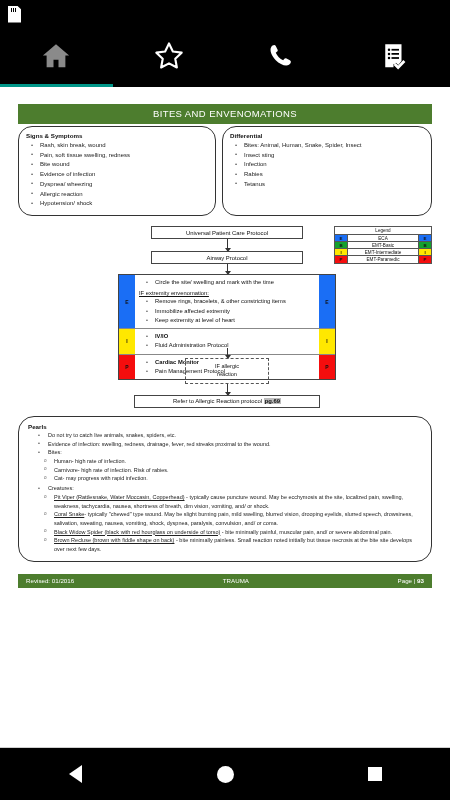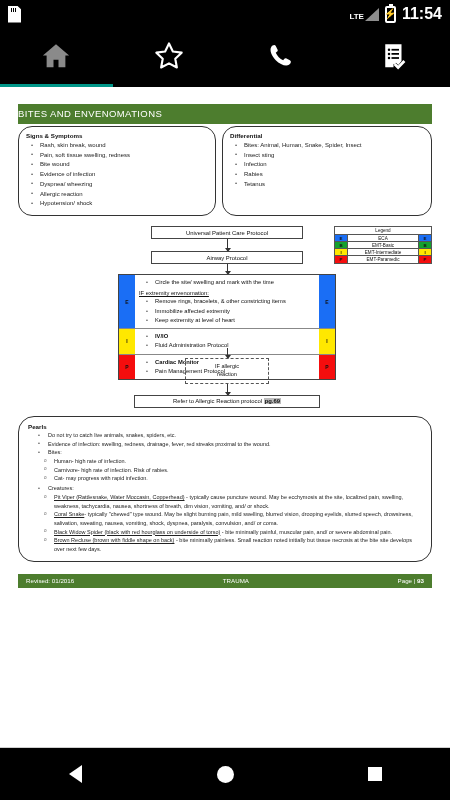--- a/index.html
+++ b/index.html
@@ -63,21 +63,21 @@
 
   
   .page{
     position:absolute; left:0; top:87px; right:0; bottom:53px;
     background:#ffffff; overflow:hidden;
   }
   .doc{
     position:absolute; left:18px; top:17px; width:414px;
   }
   .green-header{
-    background:#4d7d2e; color:#fff; text-align:left;
+    background:#4d7d2e; color:#fff; text-align:center;
     font-size:9.5px; letter-spacing:.4px; padding:4px 0 5px;
   }
   .two-col{ display:flex; gap:6px; margin-top:2px; }
   .rbox{
     border:1px solid #333; border-radius:14px;
     padding:5px 6px 6px 7px; min-height:78px;
   }
   .rbox.left{ width:198px; }
   .rbox.right{ width:210px; }
   .bhead{ font-size:6.2px; font-weight:bold; color:#111; }
@@ -207,30 +207,20 @@
   }
   .nav-home{ width:17px;height:17px;border-radius:50%;background:#fff; }
   .nav-recent{ width:14px;height:14px;background:#fff; }
 </style>
 </head>
 <body>
 
 <div class="statusbar">
   <div class="sb-left">
     <span class="sdcard"></span>
-  </div>
-  <div class="sb-right">
-    <span class="lte-wrap">
-      <span class="lte">LTE</span>
-      <span class="signal"></span>
-    </span>
-    <span class="battery">
-      <span class="bolt">⚡</span>
-    </span>
-    <span class="clock">11:54</span>
   </div>
 </div>
 
 <div class="appbar">
   <div class="tab">
     <svg width="34" height="30" viewBox="0 0 24 24">
       <path d="M12 2.5 1.5 11.5h3V21h5.5v-6h4v6H19.5V11.5h3z" fill="#8a8a8a"></path>
     </svg>
   </div>
   <div class="tab">

